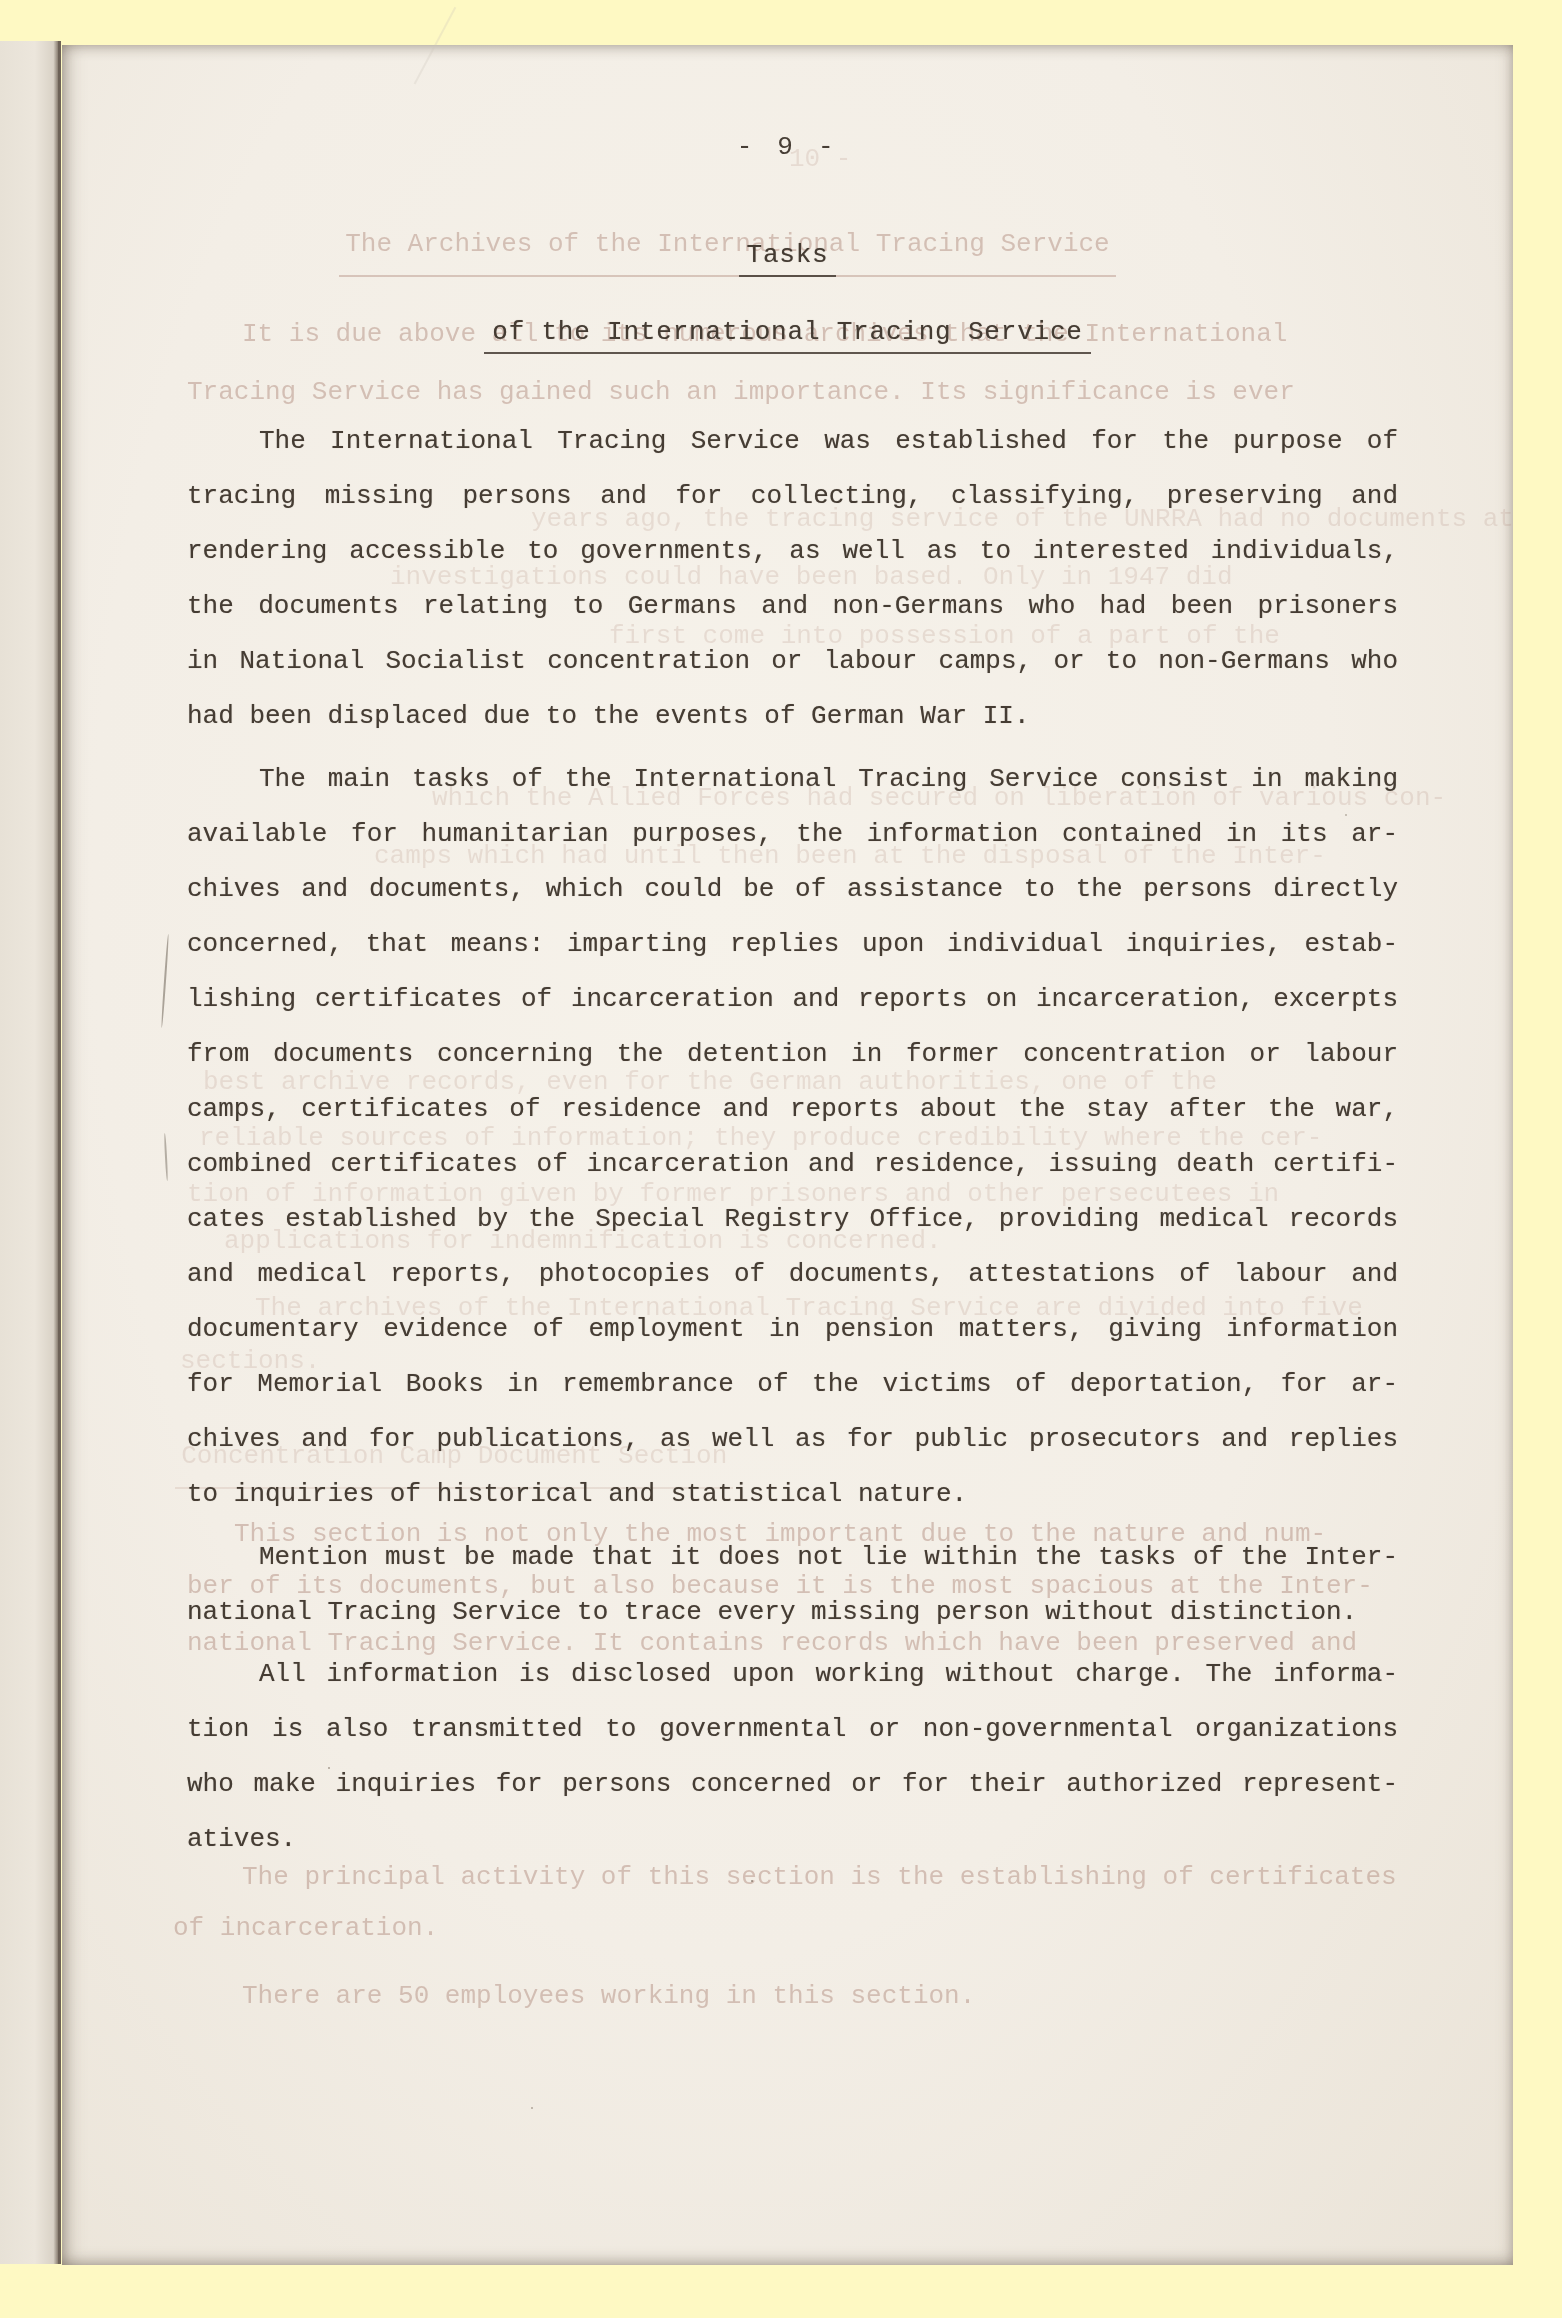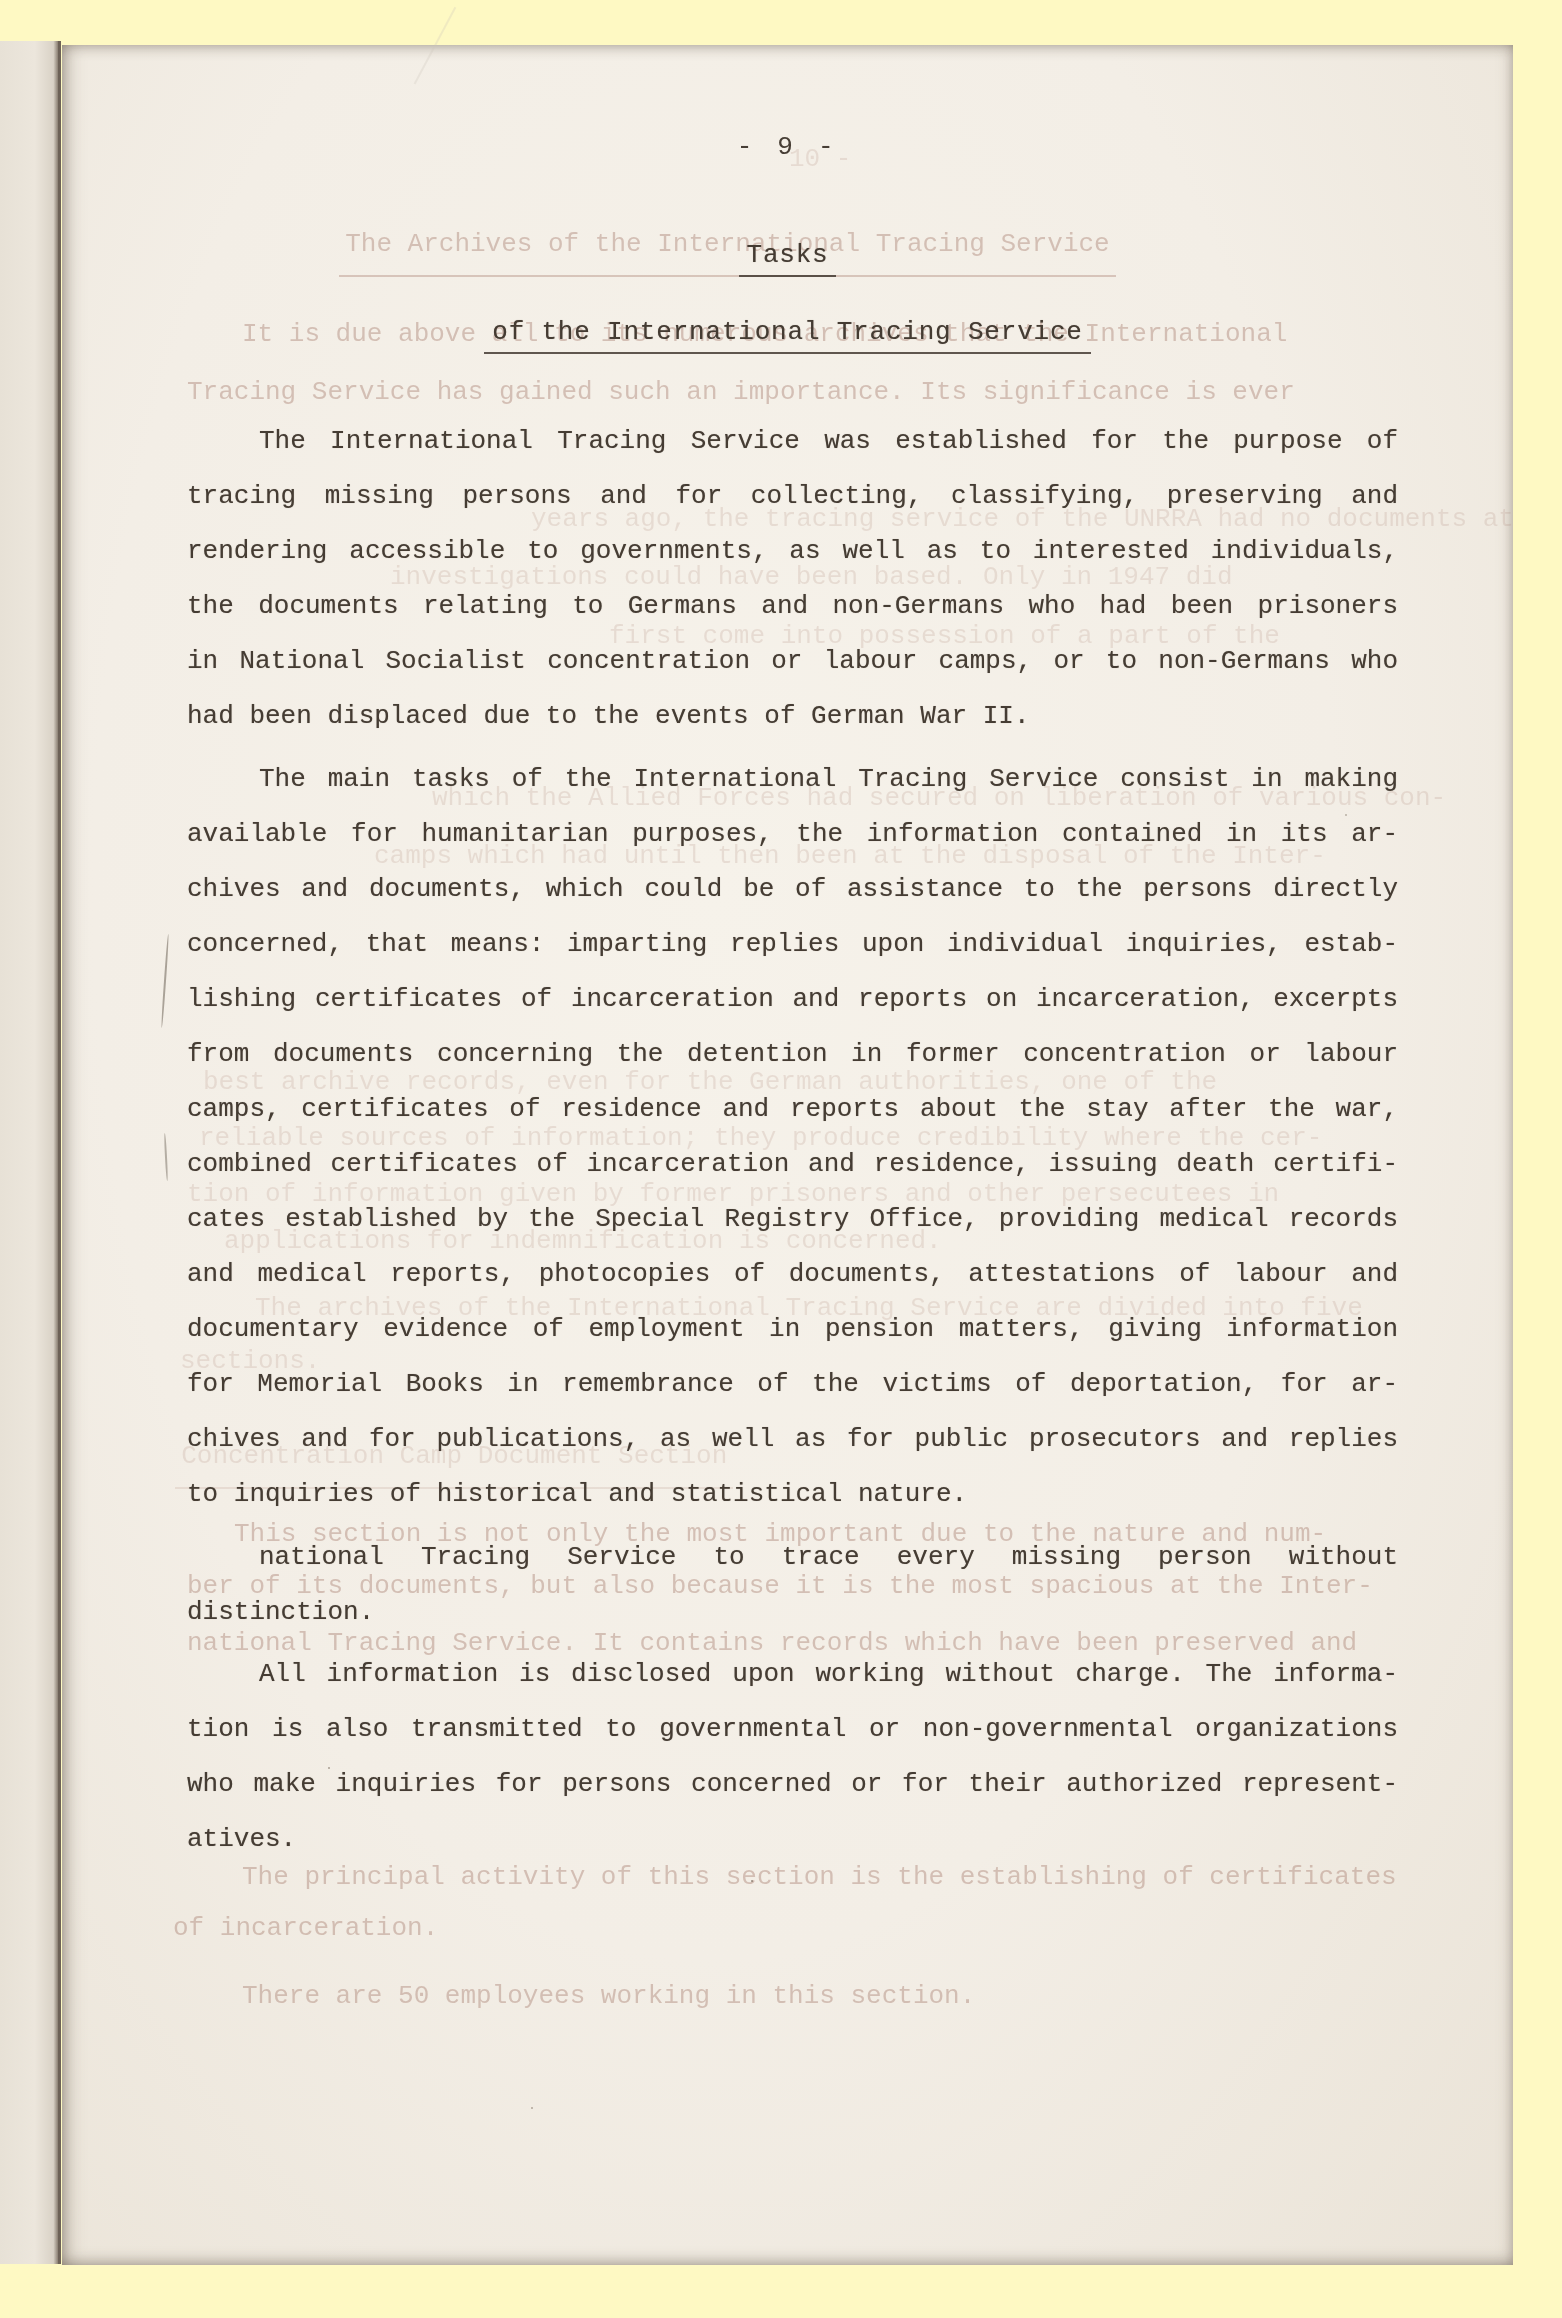--- a/index.html
+++ b/index.html
@@ -102,20 +102,21 @@
           <div class="line">camps, certificates of residence and reports about the stay after the war,</div>
           <div class="line">combined certificates of incarceration and residence, issuing death certifi-</div>
           <div class="line">cates established by the Special Registry Office, providing medical records</div>
           <div class="line">and medical reports, photocopies of documents, attestations of labour and</div>
           <div class="line">documentary evidence of employment in pension matters, giving information</div>
           <div class="line">for Memorial Books in remembrance of the victims of deportation, for ar-</div>
           <div class="line">chives and for publications, as well as for public prosecutors and replies</div>
           <div class="line last">to inquiries of historical and statistical nature.</div>
         </div>
         <div class="para indent">
+          <div class="line">Mention must be made that it does not lie within the tasks of the Inter-</div>
           <div class="line last">national Tracing Service to trace every missing person without distinction.</div>
         </div>
         <div class="para indent">
           <div class="line">All information is disclosed upon working without charge. The informa-</div>
           <div class="line">tion is also transmitted to governmental or non-governmental organizations</div>
           <div class="line">who make inquiries for persons concerned or for their authorized represent-</div>
           <div class="line last">atives.</div>
         </div>
       </div>
     <div class="specks"></div>

